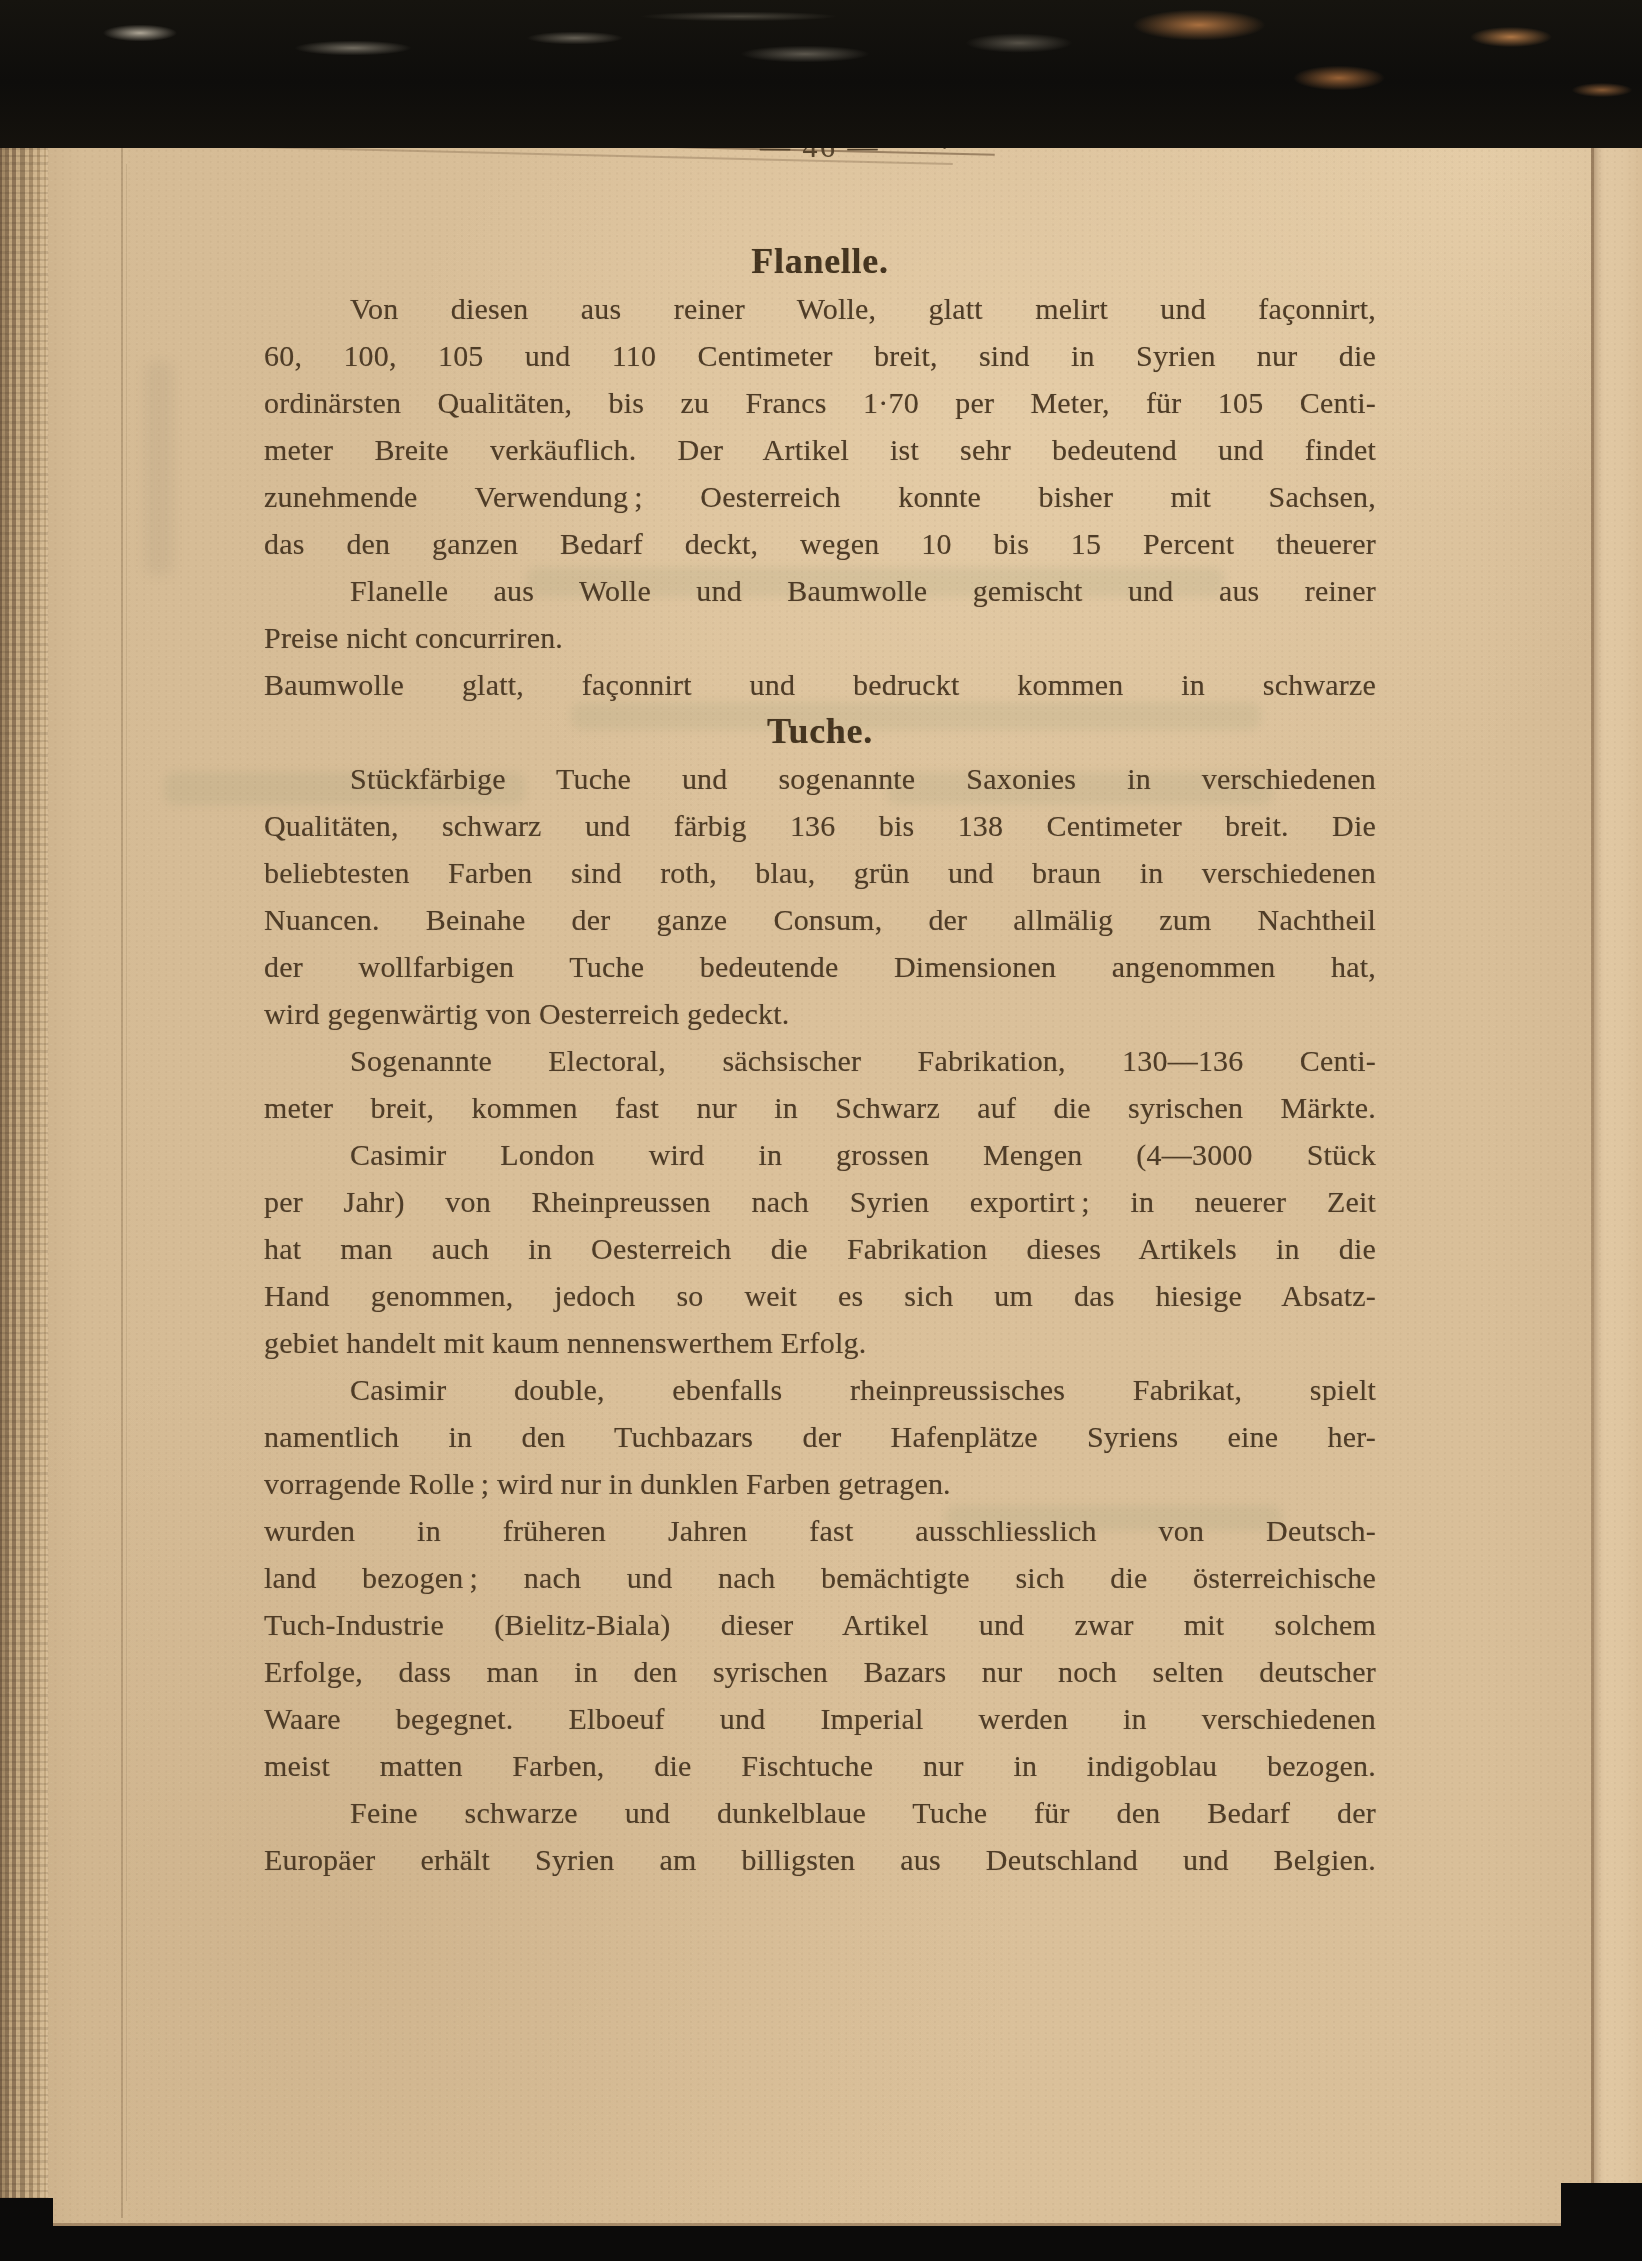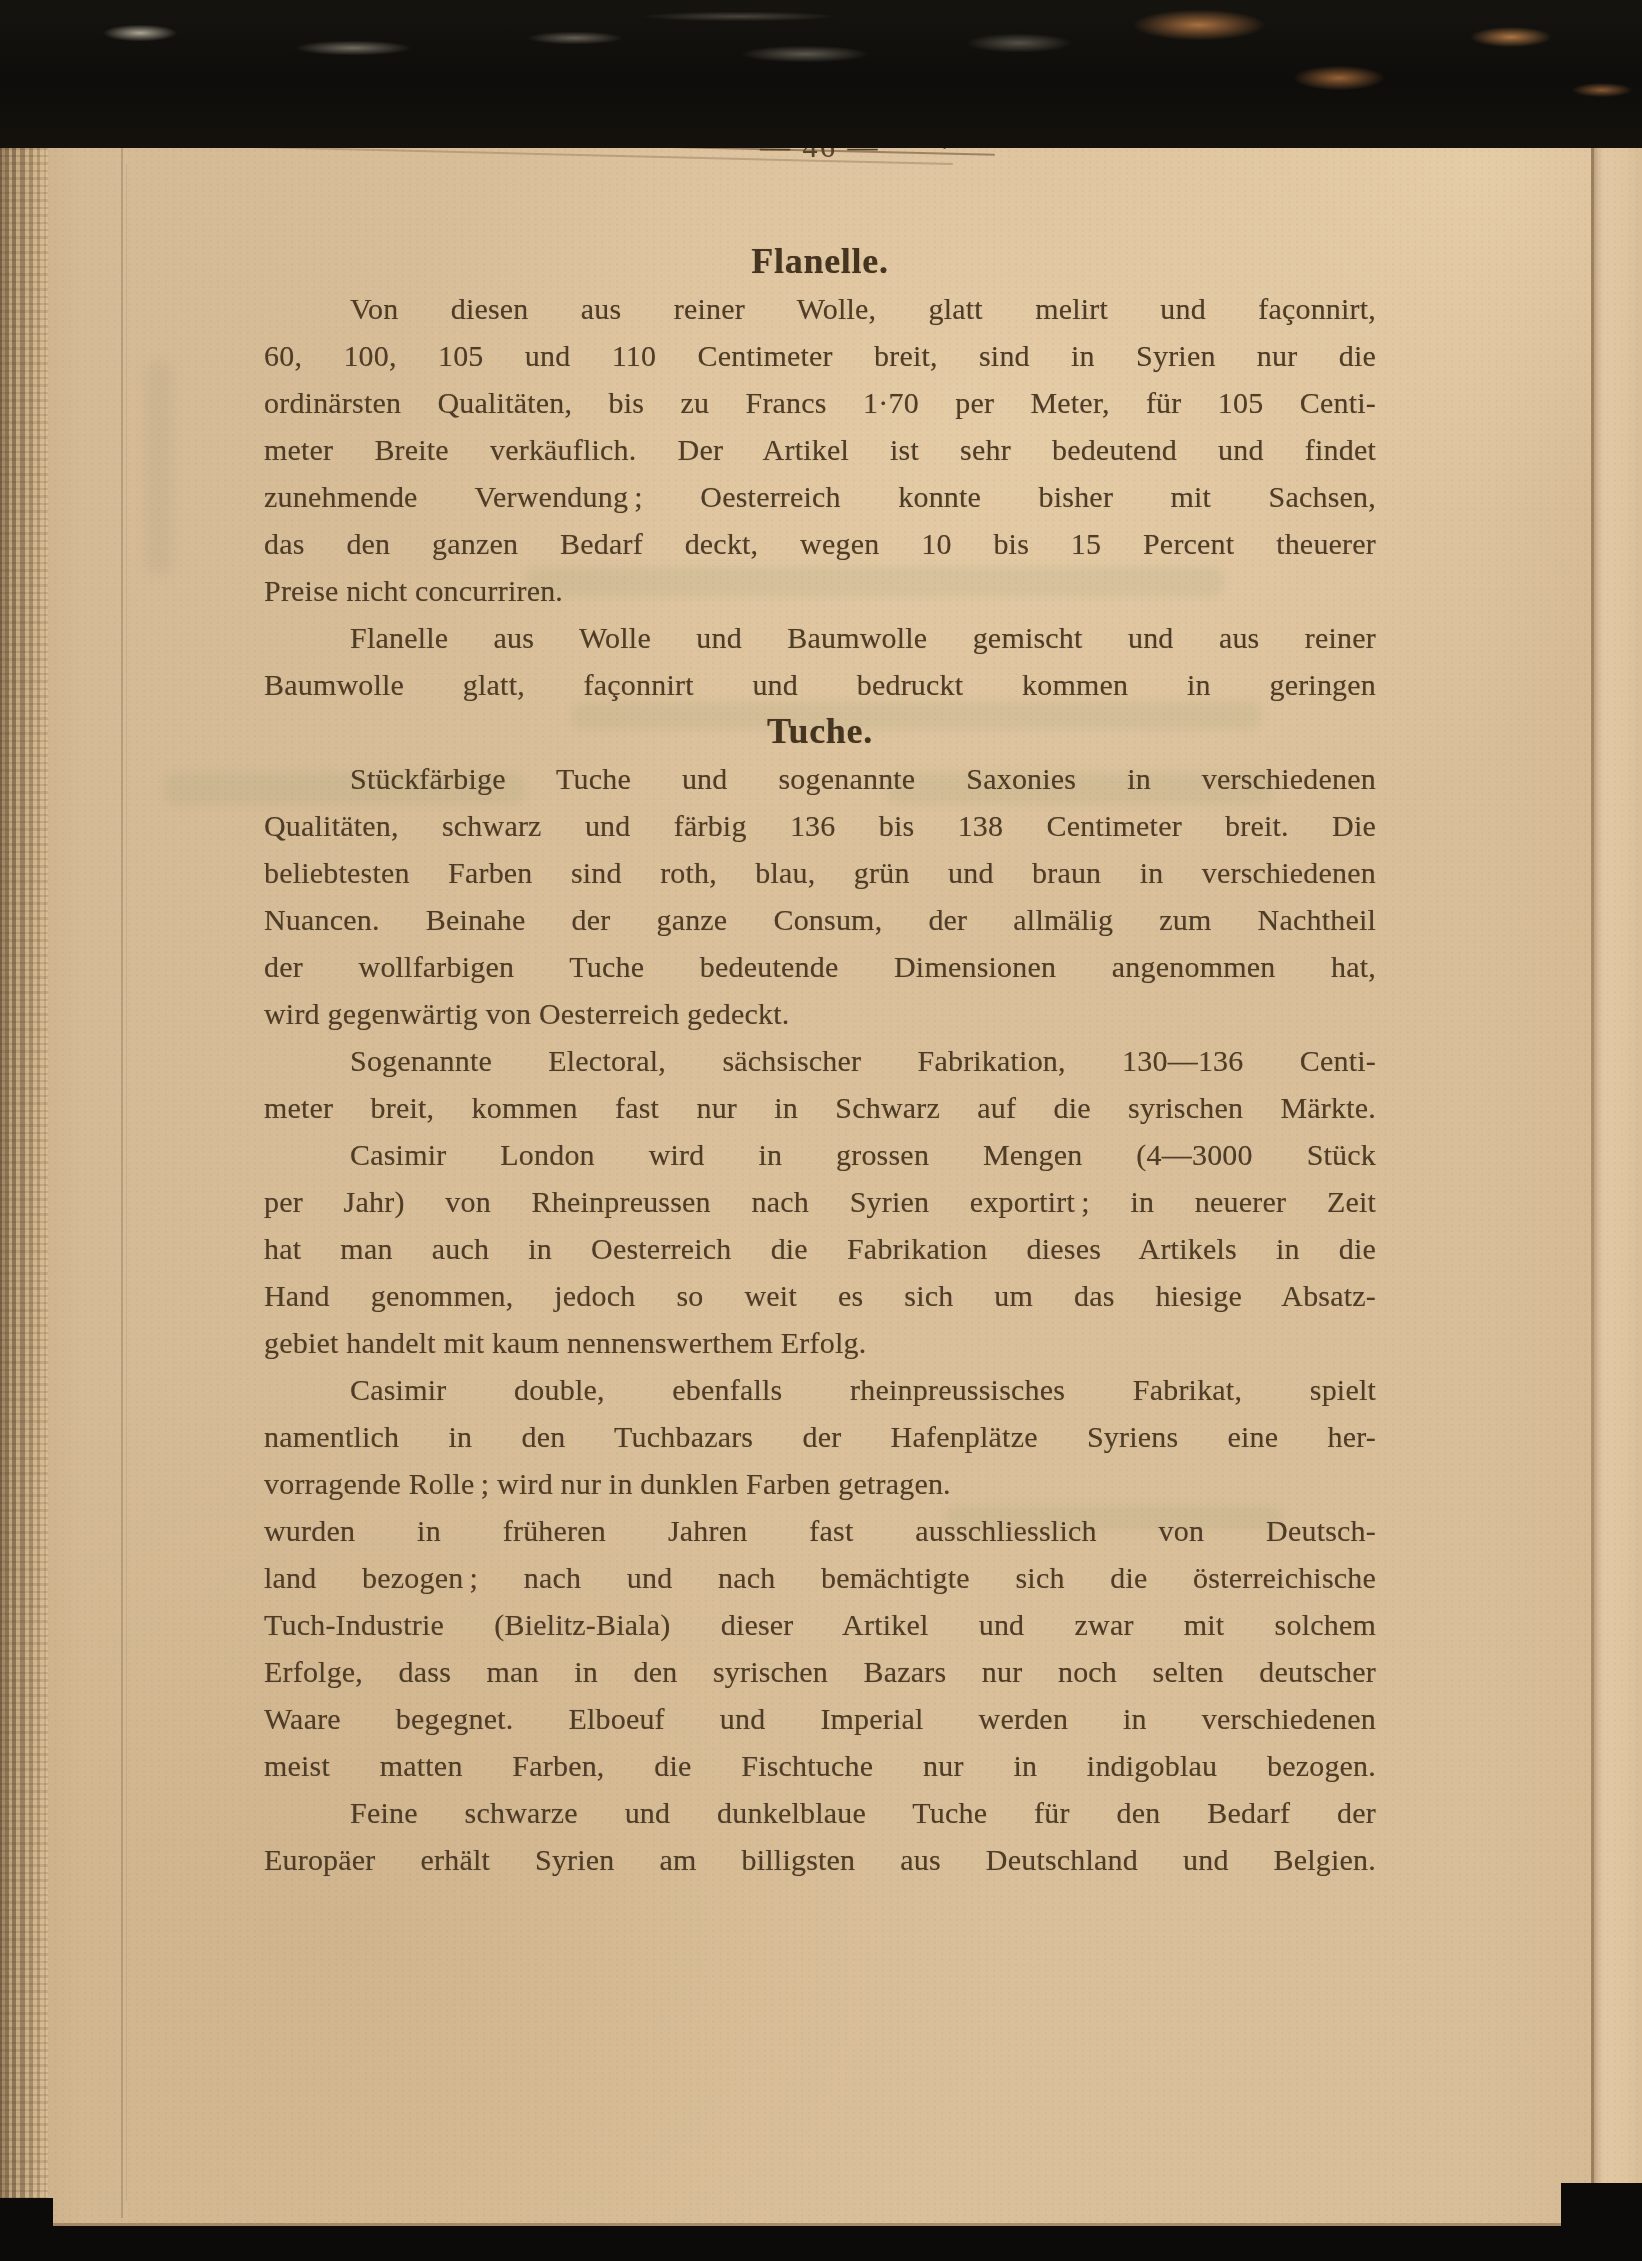--- a/index.html
+++ b/index.html
@@ -134,24 +134,24 @@
 
   <div class="content">
     <div class="hd">Flanelle.</div>
 
     <div class="ln in">Von diesen aus reiner Wolle, glatt melirt und façonnirt,</div>
     <div class="ln">60, 100, 105 und 110 Centimeter breit, sind in Syrien nur die</div>
     <div class="ln">ordinärsten Qualitäten, bis zu Francs 1·70 per Meter, für 105 Centi-</div>
     <div class="ln">meter Breite verkäuflich. Der Artikel ist sehr bedeutend und findet</div>
     <div class="ln">zunehmende Verwendung ; Oesterreich konnte bisher mit Sachsen,</div>
     <div class="ln">das den ganzen Bedarf deckt, wegen 10 bis 15 Percent theuerer</div>
+    <div class="ln in">Flanelle aus Wolle und Baumwolle gemischt und aus reiner</div>
+
     <div class="ln end">Preise nicht concurriren.</div>
-
-    <div class="ln in">Flanelle aus Wolle und Baumwolle gemischt und aus reiner</div>
-    <div class="ln">Baumwolle glatt, façonnirt und bedruckt kommen in geringen</div>
+    <div class="ln">Baumwolle glatt, façonnirt und bedruckt kommen in schwarze</div>
 
     <div class="hd">Tuche.</div>
 
     <div class="ln in">Stückfärbige Tuche und sogenannte Saxonies in verschiedenen</div>
     <div class="ln">Qualitäten, schwarz und färbig 136 bis 138 Centimeter breit. Die</div>
     <div class="ln">beliebtesten Farben sind roth, blau, grün und braun in verschiedenen</div>
     <div class="ln">Nuancen. Beinahe der ganze Consum, der allmälig zum Nachtheil</div>
     <div class="ln">der wollfarbigen Tuche bedeutende Dimensionen angenommen hat,</div>
     <div class="ln end">wird gegenwärtig von Oesterreich gedeckt.</div>
 

